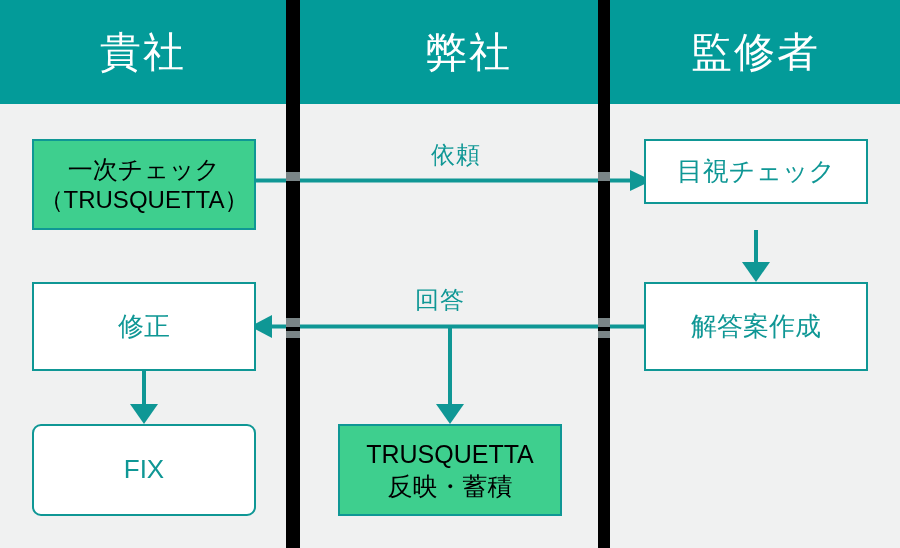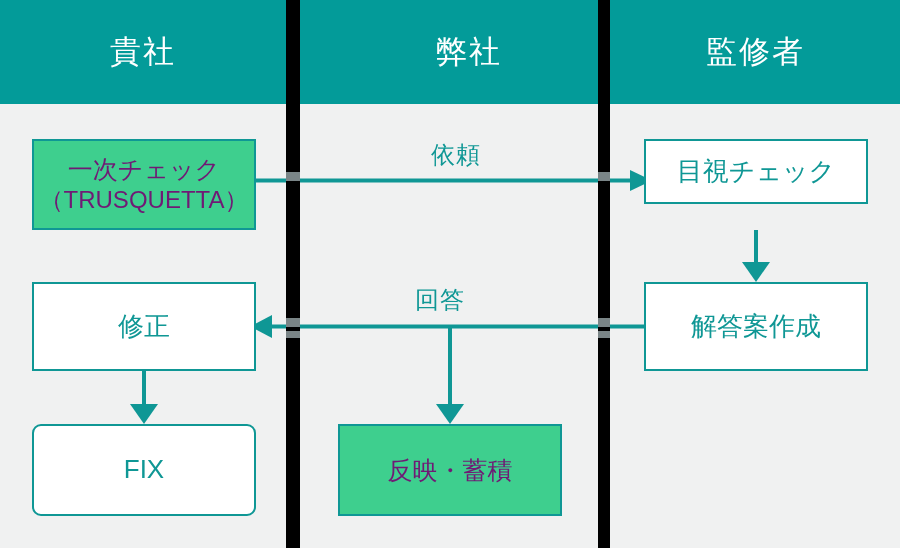--- a/index.html
+++ b/index.html
@@ -25,21 +25,21 @@
     background: #039b99;
   }
   .header-cell {
     position: absolute;
     top: 0;
     height: 104px;
     display: flex;
     align-items: center;
     justify-content: center;
     color: #ffffff;
-    font-size: 31px;
+    font-size: 41px;
     letter-spacing: 2px;
     font-weight: 400;
     user-select: none;
   }
   .hc-left   { left: 0px;   width: 286px; }
   .hc-mid    { left: 300px; width: 338px; }
   .hc-right  { left: 610px; width: 291px; }
 
   
   .divider {
@@ -66,21 +66,21 @@
     line-height: 1.28;
     z-index: 8;
   }
   .node-white {
     background: #ffffff;
     color: #0f9795;
   }
   .node-green {
     background: #3ecf8e;
     border-color: #0f9795;
-    color: #701a75;
+    color: #000000;
   }
   .node .l1 { display: block; }
   .node .l2 { display: block; }
 
   
   #node-primary-check {
     left: 32px; top: 139px; width: 224px; height: 91px;
     font-size: 25px;
   }
   #node-primary-check .l2 { font-size: 24px; }
@@ -202,20 +202,21 @@
 
   <div id="node-revision" class="node node-white">
     <span class="l1">修正</span>
   </div>
 
   <div id="node-fix" class="node node-white">
     <span class="l1">FIX</span>
   </div>
 
   <div id="node-trusquetta-store" class="node node-green">
+    <span class="l1">TRUSQUETTA</span>
     <span class="l2">反映・蓄積</span>
   </div>
 
   <div id="node-visual-check" class="node node-white">
     <span class="l1">目視チェック</span>
   </div>
 
   <div id="node-draft-answer" class="node node-white">
     <span class="l1">解答案作成</span>
   </div>

